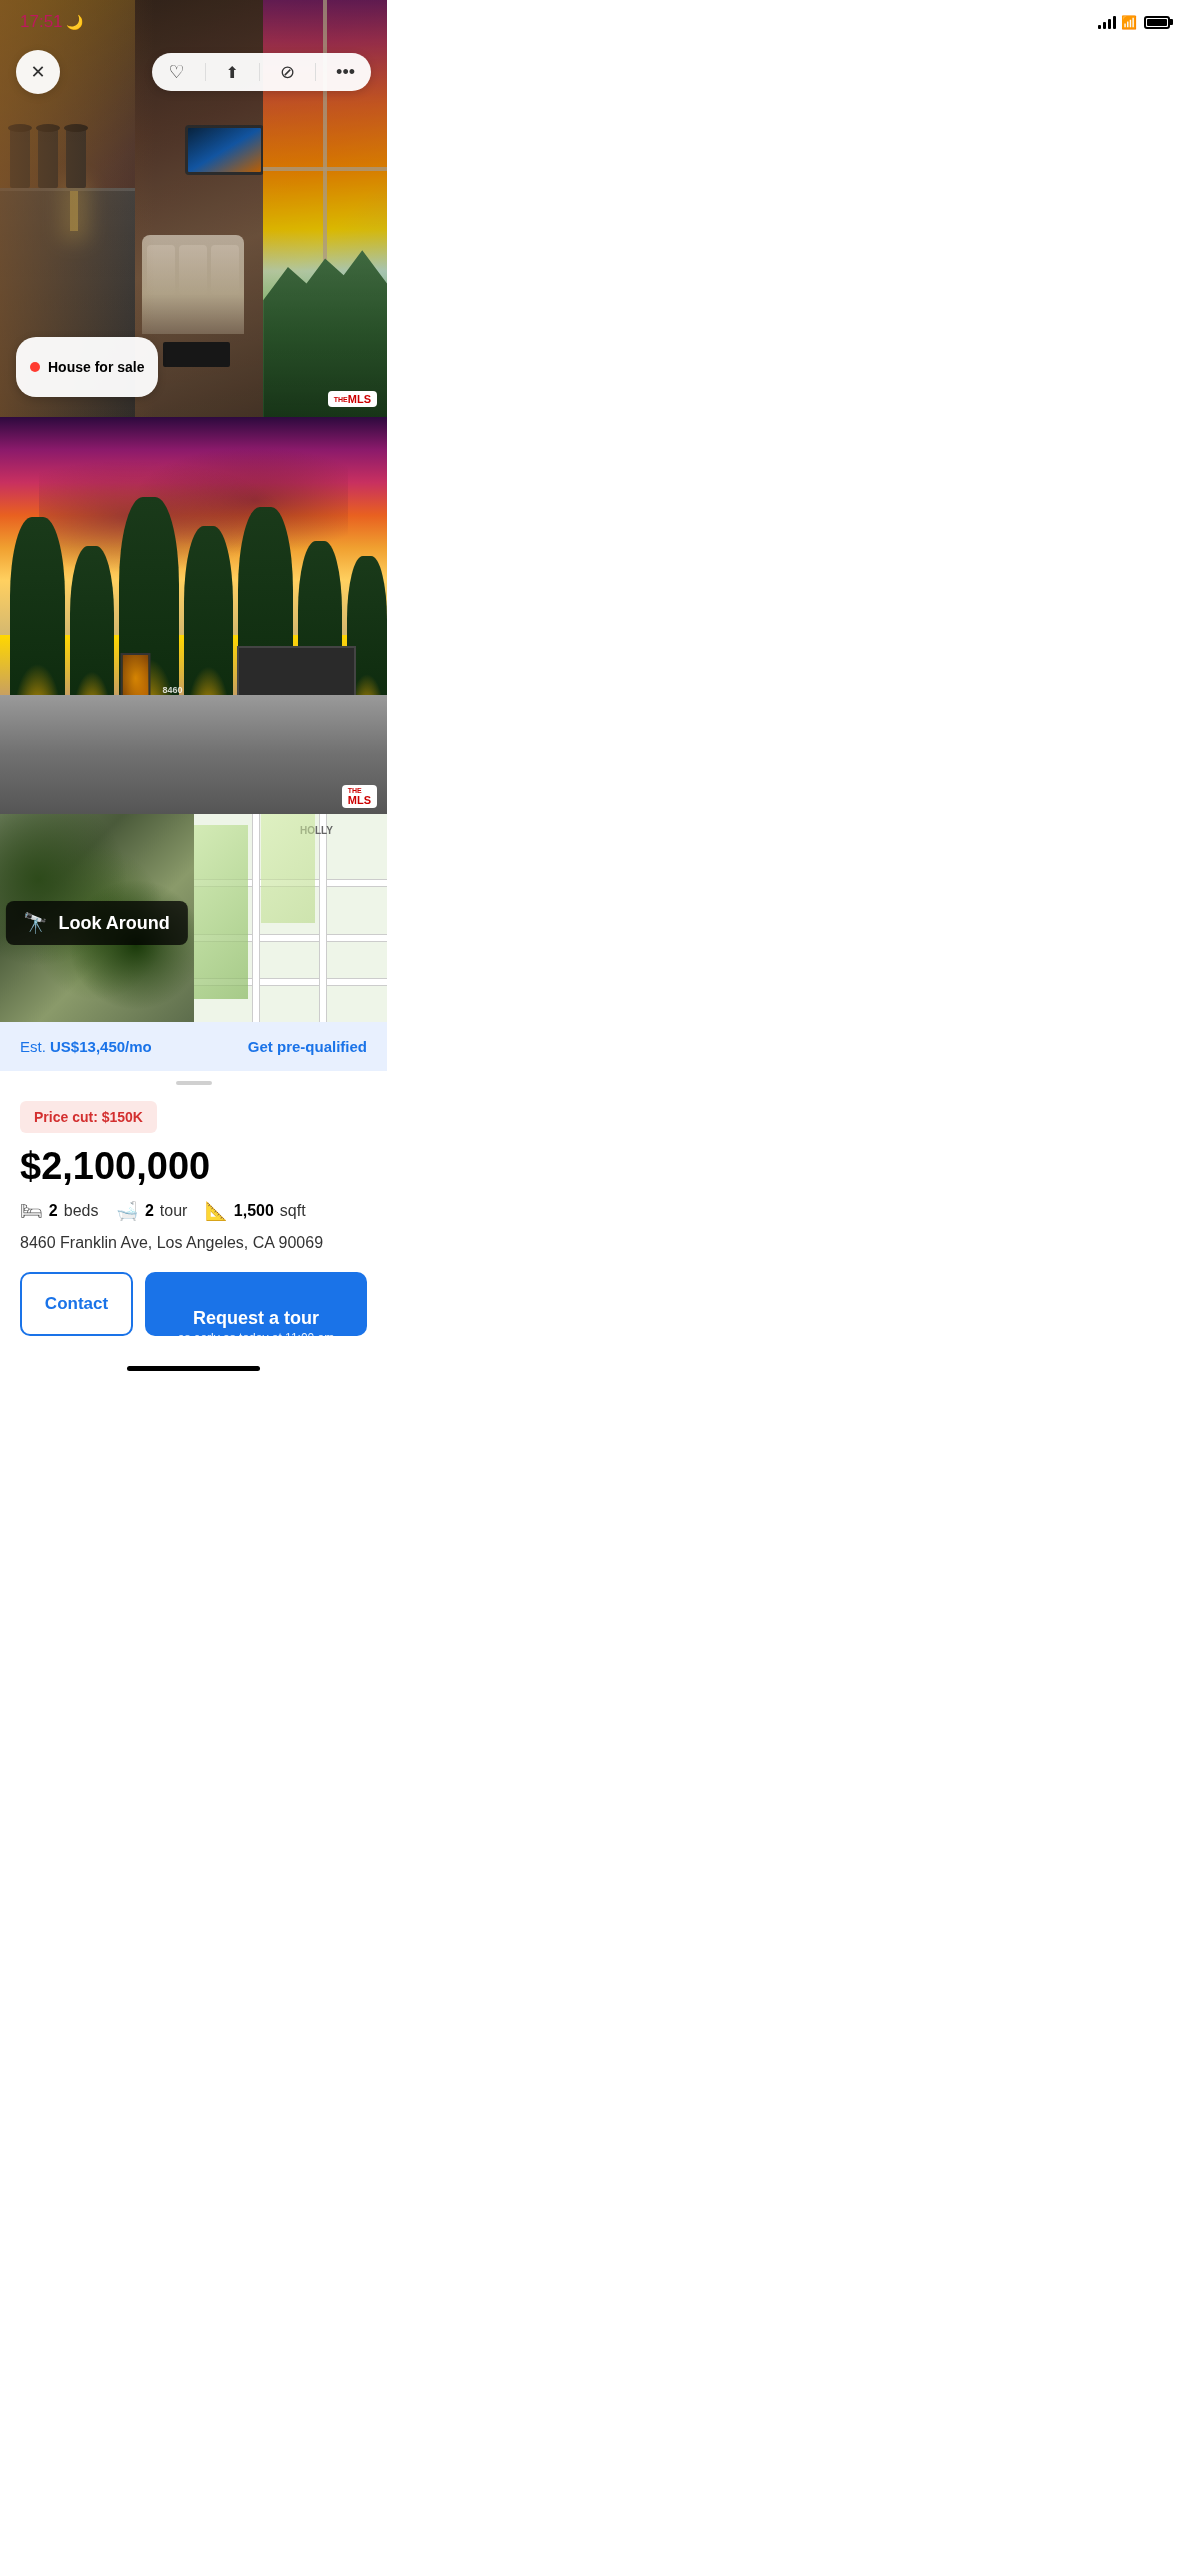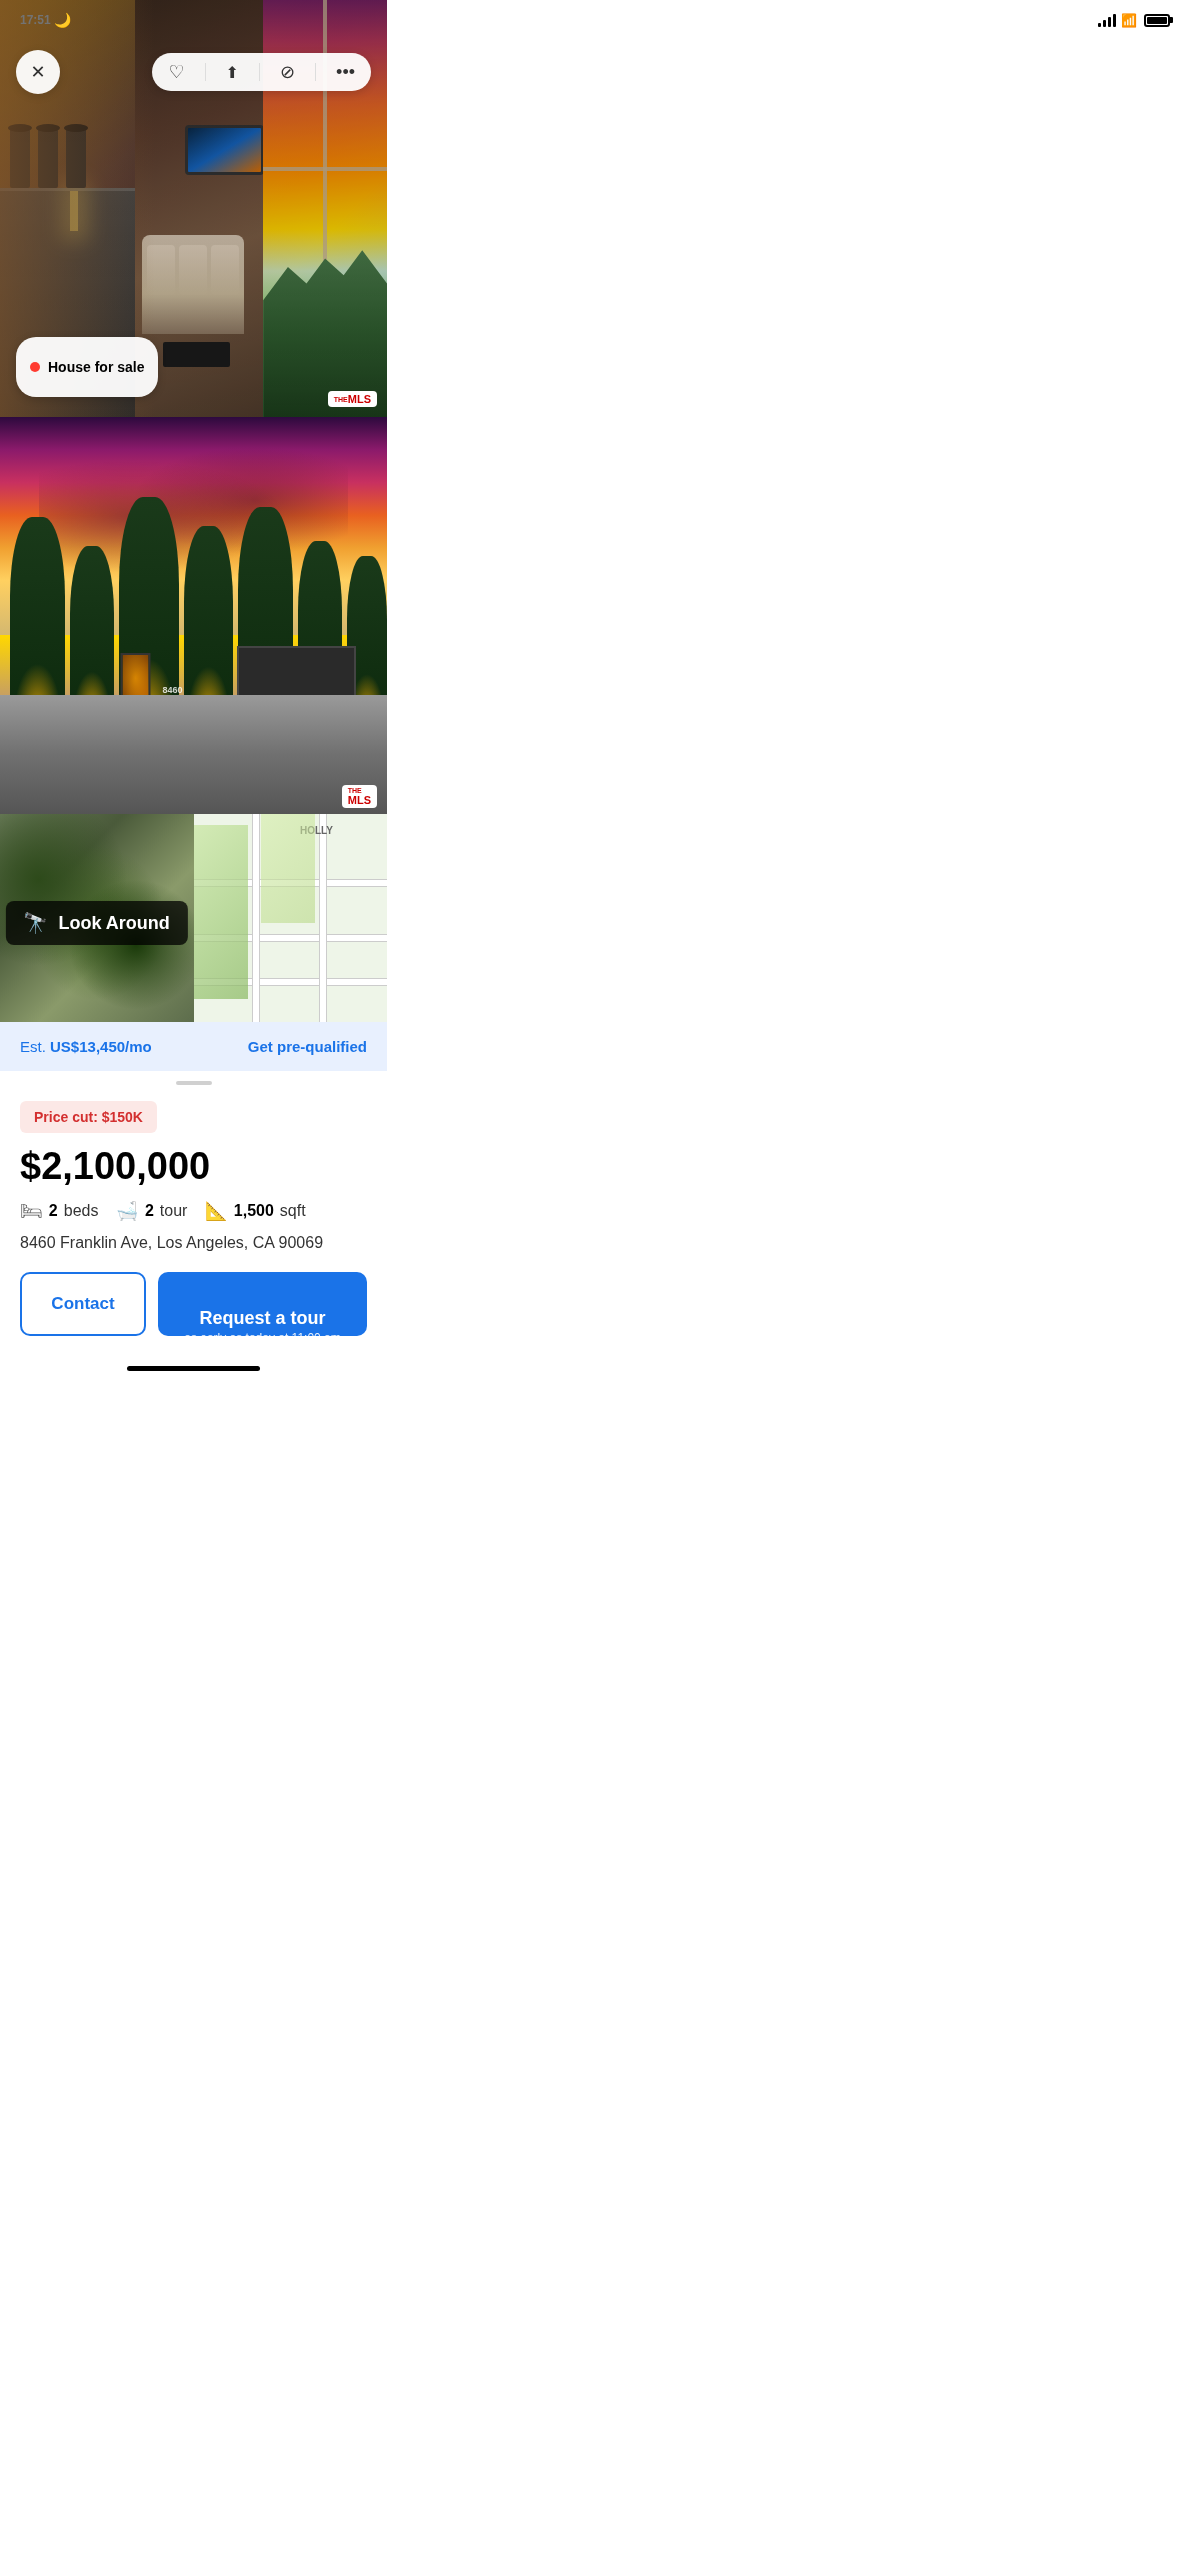--- a/index.html
+++ b/index.html
@@ -17,23 +17,23 @@
       display: flex;
       justify-content: space-between;
       align-items: center;
       padding: 12px 20px 6px;
       background: transparent;
       position: absolute;
       top: 0; left: 0; right: 0;
       z-index: 100;
     }
     .status-time {
-      font-size: 12px;
-      font-weight: 700;
-      color: #737373;
+      font-size: 17px;
+      font-weight: 400;
+      color: #be185d;
     }
     .status-icons {
       display: flex;
       align-items: center;
       gap: 6px;
     }
     .signal-bars {
       display: flex;
       align-items: flex-end;
       gap: 2px;
@@ -611,21 +611,21 @@
     }
 
     
     .action-buttons {
       display: flex;
       gap: 12px;
       padding: 0 20px 20px;
     }
     .contact-btn {
       flex: 0 0 auto;
-      width: 126px;
+      width: 113px;
       height: 64px;
       background: #fff;
       border: 2px solid #1a73e8;
       border-radius: 10px;
       color: #1a73e8;
       font-size: 17px;
       font-weight: 700;
       cursor: pointer;
       display: flex;
       align-items: center;

